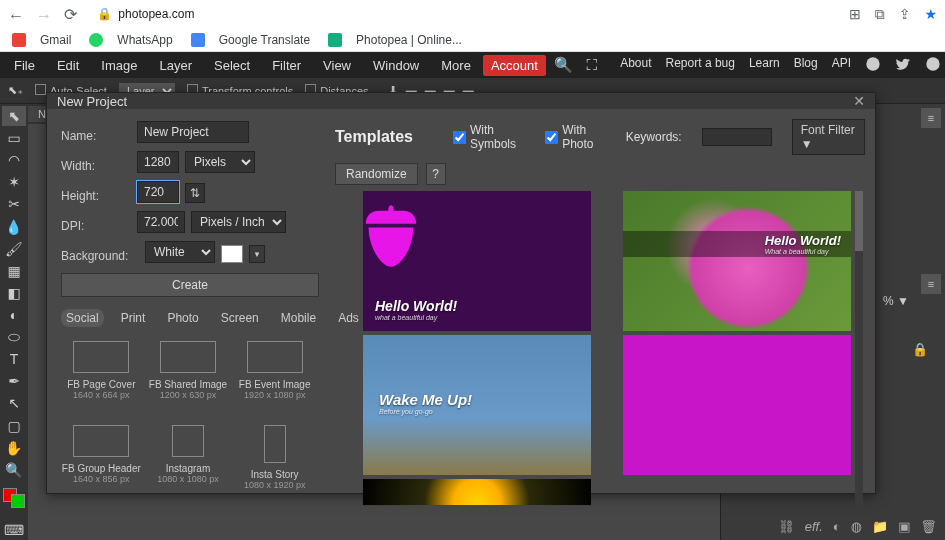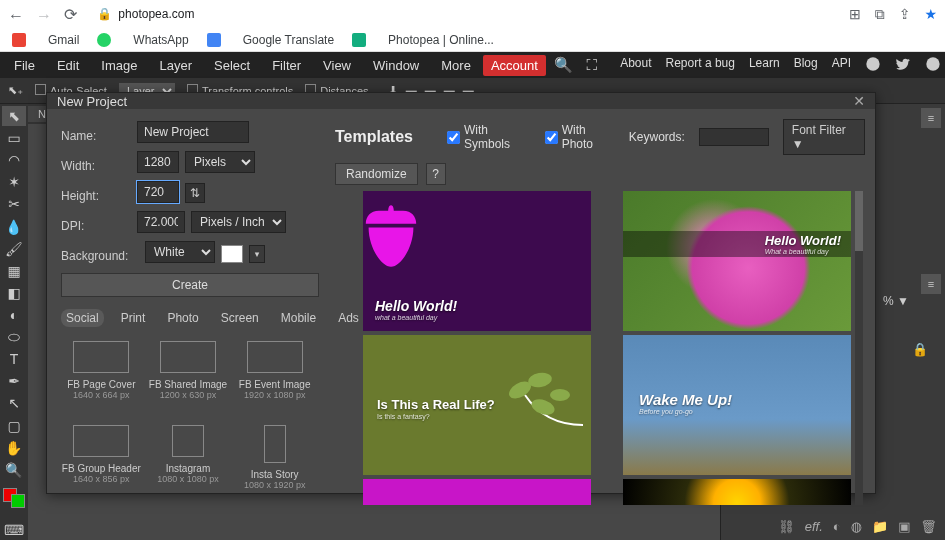--- a/index.html
+++ b/index.html
@@ -6,21 +6,21 @@
 body { width: 945px; height: 540px; background: #474747; overflow: hidden; position: relative; }
 
 
 .browser-bar { height: 28px; background: #fff; display: flex; align-items: center; padding: 0 8px; gap: 12px; }
 .browser-bar .nav-icon { color: #5f6368; font-size: 16px; cursor: pointer; }
 .url-box { display: flex; align-items: center; gap: 6px; font-size: 12px; color: #202124; margin-left: 8px; }
 .browser-bar .right-icons { margin-left: auto; display: flex; gap: 14px; color: #5f6368; font-size: 14px; }
 .star { color: #1a73e8; }
 
 .bookmarks { height: 24px; background: #fff; display: flex; align-items: center; padding: 0 12px; gap: 18px; font-size: 12px; color: #3c4043; border-bottom: 1px solid #ddd; }
-.bookmark { display: flex; align-items: center; gap: 22px; cursor: pointer; }
+.bookmark { display: flex; align-items: center; gap: 14px; cursor: pointer; }
 .bm-icon { width: 14px; height: 14px; border-radius: 2px; display: inline-block; }
 
 
 .menubar { height: 26px; background: #222; display: flex; align-items: center; padding: 0 4px; gap: 2px; font-size: 13px; color: #ddd; }
 .menubar .menu-item { padding: 4px 10px; cursor: pointer; }
 .menubar .account { background: #d32f2f; color: #fff; border-radius: 2px; padding: 3px 8px; }
 .menubar .right { margin-left: auto; display: flex; align-items: flex-start; gap: 14px; font-size: 12px; }
 .menubar .search-icon, .menubar .full-icon { font-size: 15px; color: #ccc; padding: 0 6px; }
 .menubar .social svg { fill: #ccc; }
 
@@ -72,21 +72,21 @@
 .preset-tabs .pt.active { background: #5a5a5a; border-radius: 8px; }
 
 .preset-grid { flex: 1; overflow: hidden; display: grid; grid-template-columns: repeat(3, 1fr); gap: 6px; padding-right: 4px; }
 .preset { text-align: center; color: #ccc; font-size: 10px; }
 .preset .thumb { width: 56px; height: 32px; border: 1px solid #888; margin: 4px auto 6px; background: #484848; }
 .preset .thumb.sq { width: 32px; }
 .preset .thumb.tall { width: 22px; height: 38px; }
 .preset .dim { color: #999; font-size: 9px; }
 
 .rightcol { flex: 1; padding: 10px 10px 8px 6px; display: flex; flex-direction: column; }
-.tmpl-head { display: flex; align-items: center; gap: 14px; margin-bottom: 8px; color: #ddd; font-size: 12px; }
+.tmpl-head { display: flex; align-items: center; gap: 20px; margin-bottom: 8px; color: #ddd; font-size: 12px; }
 .tmpl-head h3 { font-size: 16px; font-weight: bold; color: #eee; margin-right: 20px; }
 .tmpl-head label { display: flex; align-items: center; gap: 4px; }
 .tmpl-head input[type=checkbox] { accent-color: #2979ff; }
 .tmpl-head .kw-inp { background: #333; border: 1px solid #222; width: 70px; height: 18px; }
 .tmpl-head .fontfilter { margin-left: auto; background: #3a3a3a; border: 1px solid #222; padding: 3px 8px; color: #ccc; cursor: pointer; }
 
 .tmpl-row2 { display: flex; gap: 8px; margin-bottom: 6px; }
 .tmpl-row2 .rand { background: #565656; border: 1px solid #333; padding: 3px 10px; color: #ddd; font-size: 12px; cursor: pointer; }
 .tmpl-row2 .help { background: #565656; border: 1px solid #333; width: 20px; text-align: center; padding: 3px 0; color: #ddd; font-size: 12px; cursor: pointer; }
 
@@ -353,30 +353,20 @@
                 <path fill="#e815e8" d="M30 0c3 0 3 6 3 6h10c9 0 14 6 14 14H3c0-8 5-14 14-14h10s0-6 3-6zM6 24h48c0 22-14 42-24 42S6 46 6 24z"></path>
               </svg>
             <div class="cap"><span>Hello World!</span><span class="sub">what a beautiful day</span></div>
           </div>
           <div class="tmpl tmpl2">
             <div class="flower"></div>
             <div class="band">
                 <div class="cap"><span>Hello World!</span><span class="sub">What a beautiful day</span></div>
               </div>
           </div>
-          <div class="tmpl tmpl3">
-            <svg class="branch" width="90" height="70" viewBox="0 0 90 70">
-                <path stroke="#fff" stroke-width="2" fill="none" d="M88 60 Q 50 60 30 30"></path>
-                <ellipse fill="#8aaa4a" cx="25" cy="25" rx="12" ry="7" transform="rotate(-30 25 25)"></ellipse>
-                <ellipse fill="#8aaa4a" cx="45" cy="15" rx="12" ry="7" transform="rotate(-10 45 15)"></ellipse>
-                <ellipse fill="#8aaa4a" cx="48" cy="42" rx="12" ry="7" transform="rotate(20 48 42)"></ellipse>
-                <ellipse fill="#8aaa4a" cx="65" cy="30" rx="10" ry="6"></ellipse>
-              </svg>
-            <div class="cap"><span>Is This a Real Life?</span><span class="sub">Is this a fantasy?</span></div>
-          </div>
           <div class="tmpl tmpl4">
             <div class="cap"><span>Wake Me Up!</span><span class="sub">Before you go-go</span></div>
           </div>
           <div class="tmpl tmpl5"></div>
           <div class="tmpl tmpl6"></div>
         </div>
         <div class="tmpl-scroll">
             <div class="thumb"></div>
           </div>
       </div>

